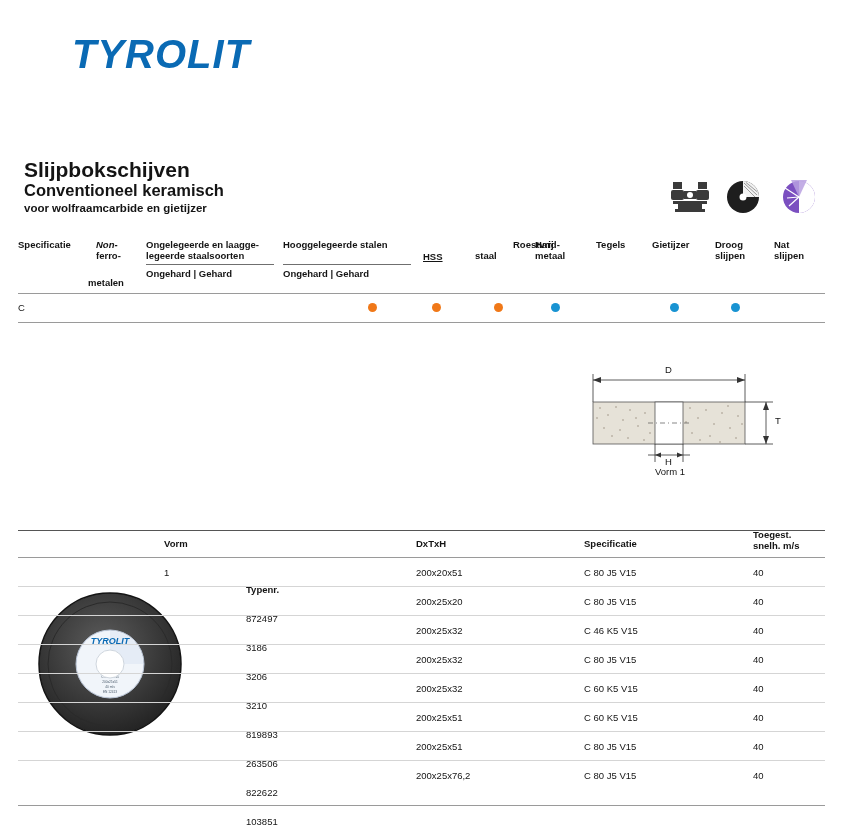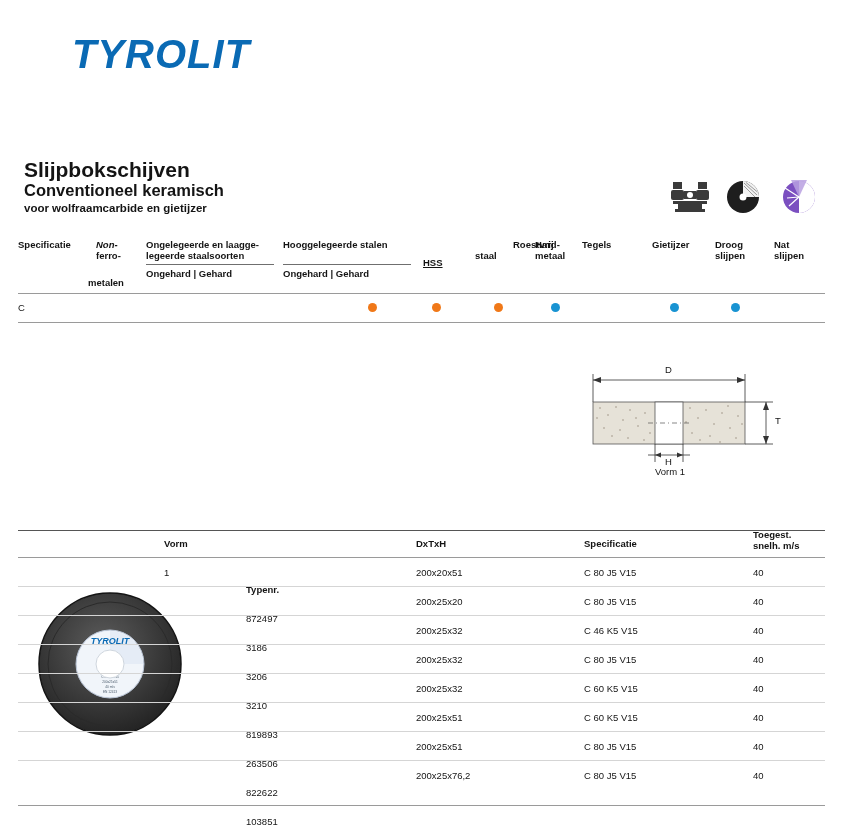--- a/index.html
+++ b/index.html
@@ -256,29 +256,29 @@
 
       <span class="spec-sub" style="left:128px; top:6px;">Ongelegeerde en laagge-</span>
       <span class="spec-sub" style="left:128px; top:17px;">legeerde staalsoorten</span>
       <div class="spec-underline" style="left:128px; top:31px; width:128px;"></div>
       <span class="spec-sub" style="left:128px; top:35px;">Ongehard | Gehard</span>
 
       <span class="spec-sub" style="left:265px; top:6px;">Hooggelegeerde stalen</span>
       <div class="spec-underline" style="left:265px; top:31px; width:128px;"></div>
       <span class="spec-sub" style="left:265px; top:35px;">Ongehard | Gehard</span>
 
-      <span class="spec-sub" style="left:405px; top:24px;text-decoration:underline;">HSS</span>
+      <span class="spec-sub" style="left:405px; top:18px;text-decoration:underline;">HSS</span>
 
       <span class="spec-sub" style="left:452px; top:6px;padding-left:43px;">Roestvrij</span>
       <span class="spec-sub" style="left:457px; top:17px;">staal</span>
 
       <span class="spec-sub" style="left:517px; top:6px;">Hard-</span>
       <span class="spec-sub" style="left:517px; top:17px;">metaal</span>
 
-      <span class="spec-sub" style="left:564px; top:6px;">Tegels</span>
+      <span class="spec-sub" style="left:578px; top:6px;">Tegels</span>
 
       <span class="spec-sub" style="left:634px; top:6px;">Gietijzer</span>
 
       <span class="spec-sub" style="left:697px; top:6px;">Droog</span>
       <span class="spec-sub" style="left:697px; top:17px;">slijpen</span>
 
       <span class="spec-sub" style="left:756px; top:6px;">Nat</span>
       <span class="spec-sub" style="left:756px; top:17px;">slijpen</span>
     </div>
 

